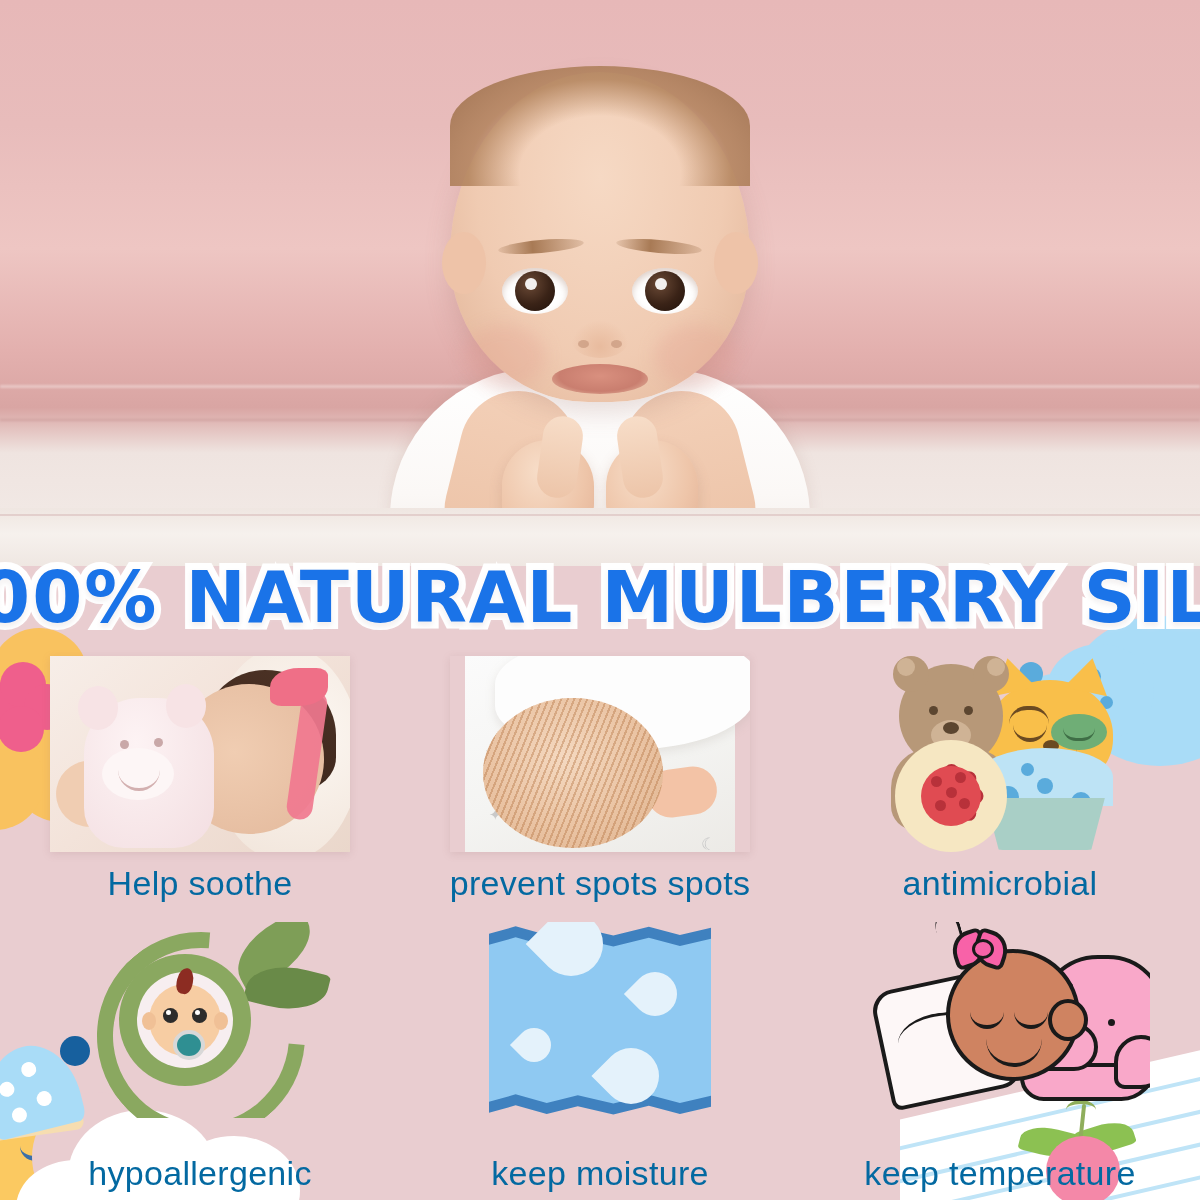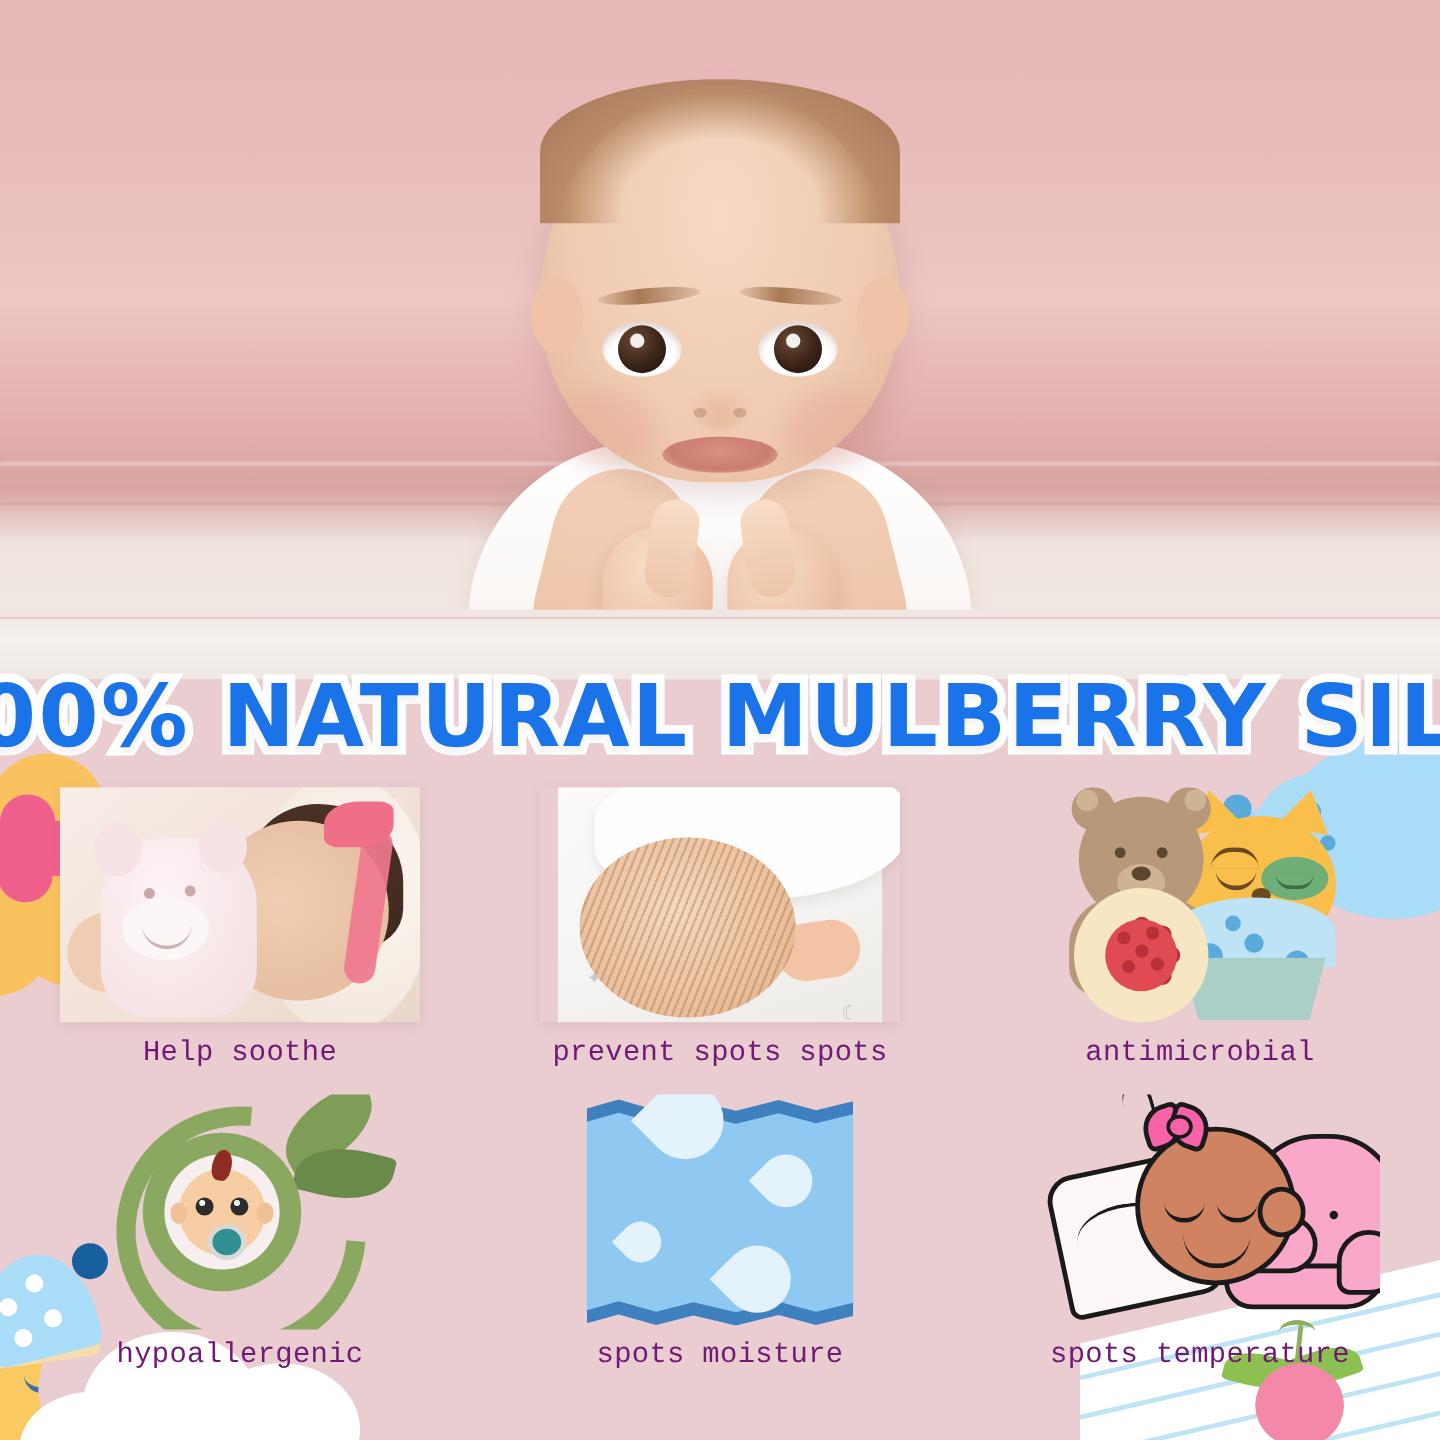--- a/index.html
+++ b/index.html
@@ -147,24 +147,24 @@
   .cherry .stem{position:absolute;left:62px;top:2px;width:4px;height:42px;background:#8fae5c;border-radius:3px;transform:rotate(6deg);}
   .cherry .leaf{position:absolute;width:58px;height:28px;background:#8cc152;border-radius:60% 10% 60% 10%;}
   .cherry .leaf.l1{left:2px;top:26px;transform:rotate(14deg);}
   .cherry .leaf.l2{left:58px;top:22px;transform:rotate(-18deg) scaleX(-1);}
   .cherry .cap2{position:absolute;left:48px;top:-2px;width:30px;height:16px;border-top:4px solid #8fae5c;border-radius:50% 50% 0 0;}
 
   
   .grid{position:absolute;left:0;top:656px;width:1200px;z-index:4;}
   .row{display:flex;}
   .cell{width:400px;display:flex;flex-direction:column;align-items:center;}
-  .row2 .cell{margin-top:22px;}
+  .row2 .cell{margin-top:22px;gap:28px;}
   .media{width:300px;height:196px;display:flex;align-items:center;justify-content:center;overflow:hidden;}
   .media.photo{box-shadow:0 2px 8px rgba(150,110,110,.18);}
-  .label{margin-top:14px;font-size:24px;color:#701a75;font-family:Liberation Mono, monospace;font-weight:normal;letter-spacing:.3px;line-height:1;}
+  .label{margin-top:14px;font-size:34px;color:#0369a1;font-family:Liberation Sans, sans-serif;font-weight:normal;letter-spacing:.3px;line-height:1;}
   .row2 .label{margin-top:10px;}
 
   
   .ph1{position:relative;width:300px;height:196px;background:linear-gradient(140deg,#f7eee8 0%,#f3e3da 45%,#ead7cb 100%);}
   .ph1 .fur{position:absolute;right:-10px;top:-10px;width:150px;height:215px;background:radial-gradient(circle at 60% 40%,#fdf8f3,#f0e3d8);border-radius:50%;}
   .ph1 .bhead{position:absolute;right:26px;top:28px;width:150px;height:150px;border-radius:50%;
     background:radial-gradient(ellipse at 40% 45%,#f0cdb2,#e3b99c);}
   .ph1 .bhair{position:absolute;right:14px;top:14px;width:130px;height:120px;border-radius:50% 60% 30% 40%;
     background:linear-gradient(200deg,#4d3326,#3a241a);}
   .ph1 .bband{position:absolute;right:30px;top:34px;width:26px;height:130px;background:#f0788f;border-radius:14px;transform:rotate(8deg);opacity:.92;}
@@ -512,21 +512,21 @@
             <div class="fabric">
               <span class="wave top"></span>
               <span class="wave bot"></span>
             </div>
             <span class="drop d1"></span>
             <span class="drop d2"></span>
             <span class="drop d3"></span>
             <span class="drop d4"></span>
           </div>
         </div>
-        <div class="label">spots moisture</div>
+        <div class="label">keep moisture</div>
       </div>
 
       <div class="cell">
         <div class="media">
           <div class="temp">
             <span class="pillow"></span>
             <span class="tlegs"></span>
             <span class="tbody"></span>
             <span class="tfoot"></span>
             <span class="tarm"></span>
@@ -539,19 +539,19 @@
               <span class="tmouth"></span>
             </div>
             <span class="curlq"></span>
             <div class="bow">
                 <i></i>
                 <i></i>
                 <b></b>
               </div>
           </div>
         </div>
-        <div class="label">spots temperature</div>
+        <div class="label">keep temperature</div>
       </div>
 
     </div>
   </div>
 
 </div>
 
 </body></html>

